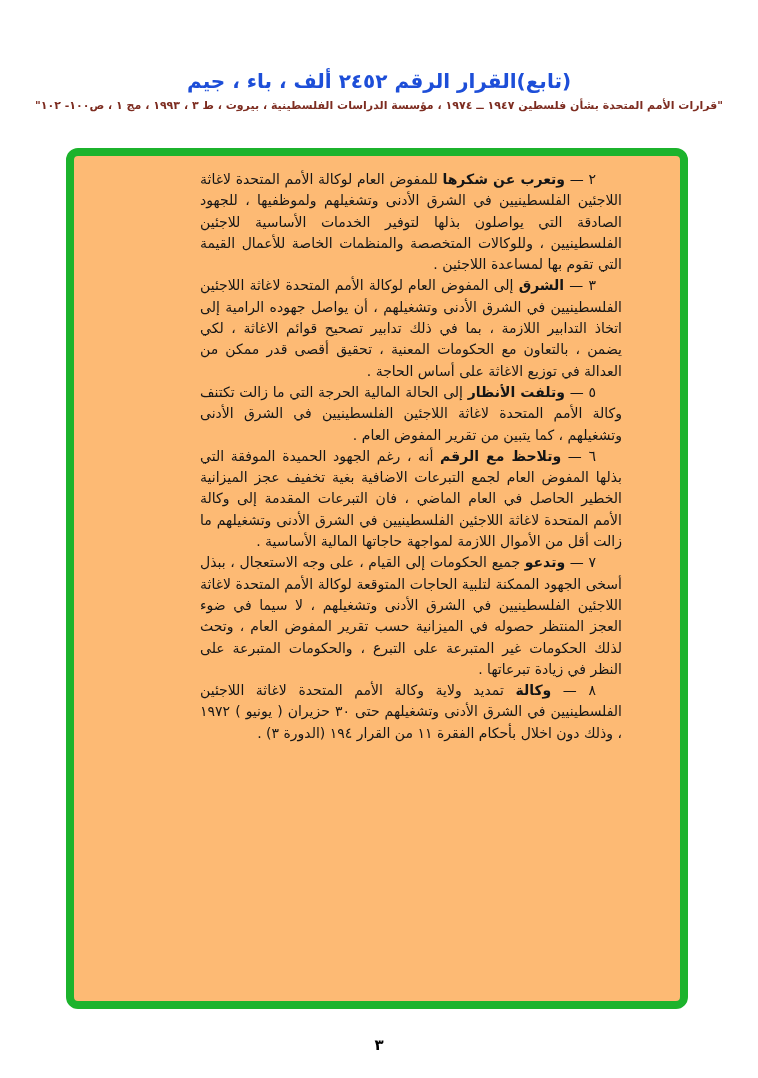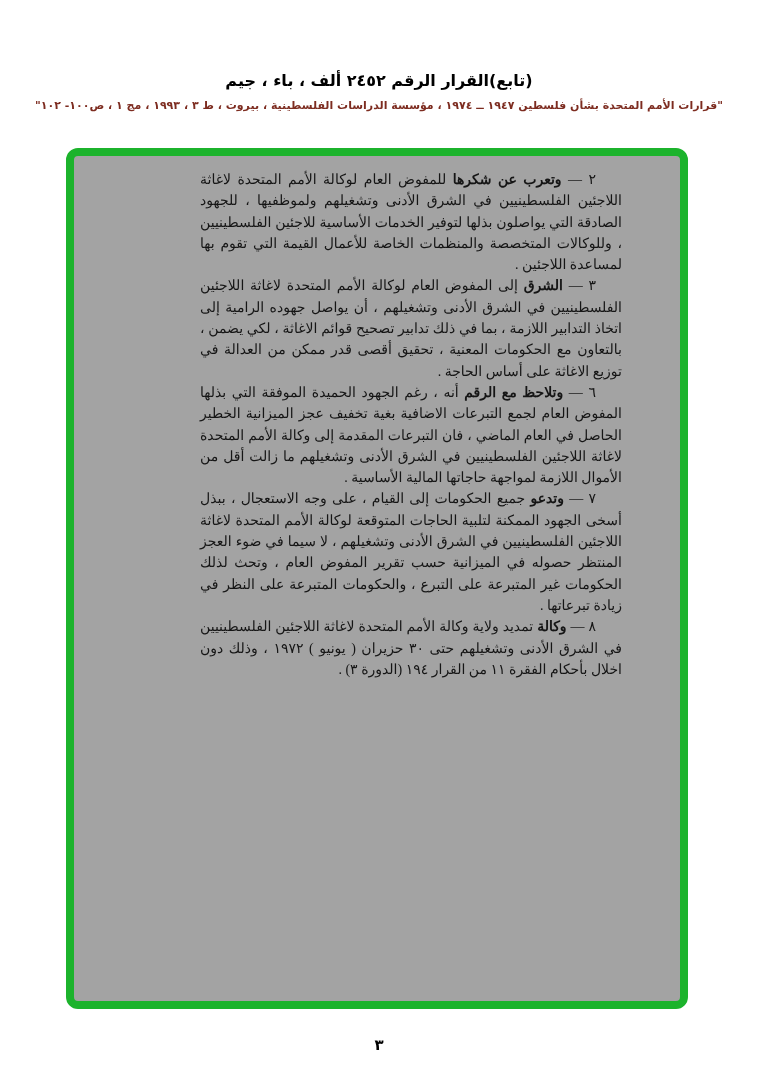--- a/index.html
+++ b/index.html
@@ -17,45 +17,44 @@
   }
   .doc-header {
     position: absolute;
     top: 70px;
     left: 0;
     width: 100%;
     text-align: center;
     direction: rtl;
   }
   .doc-title {
-    color: #000000;
+    color: #1d4ed8;
     font-weight: bold;
-    font-size: 16px;
+    font-size: 20px;
     line-height: 22px;
     letter-spacing: 0.5px;
   }
   .doc-citation {
     margin-top: 6px;
     color: #7d2c20;
     font-weight: bold;
     font-size: 11px;
     line-height: 15px;
   }
   .frame {
     position: absolute;
     left: 66px;
     top: 148px;
     width: 622px;
     height: 861px;
     box-sizing: border-box;
     border: 8px solid #1cb32c;
     border-radius: 12px;
-    background: #a3a3a3;
+    background: #fdba74;
     overflow: hidden;
-    font-family: Liberation Serif, serif;
   }
   .content {
     position: absolute;
     top: 13px;
     right: 58px;
     width: 422px;
     direction: rtl;
     text-align: justify;
     color: #151515;
     font-size: 14px;
@@ -90,20 +89,21 @@
   </header>
 
   <div class="frame">
     <div class="content">
 
       <p class="para"><span>٢ — </span><span class="lead">وتعرب عن شكرها</span><span> للمفوض العام لوكالة الأمم المتحدة لاغاثة اللاجئين الفلسطينيين في الشرق الأدنى وتشغيلهم ولموظفيها ، للجهود الصادقة التي يواصلون بذلها لتوفير الخدمات الأساسية للاجئين الفلسطينيين ، وللوكالات المتخصصة والمنظمات الخاصة للأعمال القيمة التي تقوم بها لمساعدة اللاجئين .</span></p>
 
       <p class="para"><span>٣ — </span><span class="lead">الشرق</span><span> إلى المفوض العام لوكالة الأمم المتحدة لاغاثة اللاجئين الفلسطينيين في الشرق الأدنى وتشغيلهم ، أن يواصل جهوده الرامية إلى اتخاذ التدابير اللازمة ، بما في ذلك تدابير تصحيح قوائم الاغاثة ، لكي يضمن ، بالتعاون مع الحكومات المعنية ، تحقيق أقصى قدر ممكن من العدالة في توزيع الاغاثة على أساس الحاجة .</span></p>
 
 
+      <p class="para"><span>٥ — </span><span class="lead">وتلفت الأنظار</span><span> إلى الحالة المالية الحرجة التي ما زالت تكتنف وكالة الأمم المتحدة لاغاثة اللاجئين الفلسطينيين في الشرق الأدنى وتشغيلهم ، كما يتبين من تقرير المفوض العام .</span></p>
 
       <p class="para"><span>٦ — </span><span class="lead">وتلاحظ مع الرقم</span><span> أنه ، رغم الجهود الحميدة الموفقة التي بذلها المفوض العام لجمع التبرعات الاضافية بغية تخفيف عجز الميزانية الخطير الحاصل في العام الماضي ، فان التبرعات المقدمة إلى وكالة الأمم المتحدة لاغاثة اللاجئين الفلسطينيين في الشرق الأدنى وتشغيلهم ما زالت أقل من الأموال اللازمة لمواجهة حاجاتها المالية الأساسية .</span></p>
 
       <p class="para"><span>٧ — </span><span class="lead">وتدعو</span><span> جميع الحكومات إلى القيام ، على وجه الاستعجال ، ببذل أسخى الجهود الممكنة لتلبية الحاجات المتوقعة لوكالة الأمم المتحدة لاغاثة اللاجئين الفلسطينيين في الشرق الأدنى وتشغيلهم ، لا سيما في ضوء العجز المنتظر حصوله في الميزانية حسب تقرير المفوض العام ، وتحث لذلك الحكومات غير المتبرعة على التبرع ، والحكومات المتبرعة على النظر في زيادة تبرعاتها .</span></p>
 
       <p class="para"><span>٨ — </span><span class="lead">وكالة</span><span> تمديد ولاية وكالة الأمم المتحدة لاغاثة اللاجئين الفلسطينيين في الشرق الأدنى وتشغيلهم حتى ٣٠ حزيران ( يونيو ) ١٩٧٢ ، وذلك دون اخلال بأحكام الفقرة ١١ من القرار ١٩٤ (الدورة ٣) .</span></p>
 
     </div>
   </div>
 

